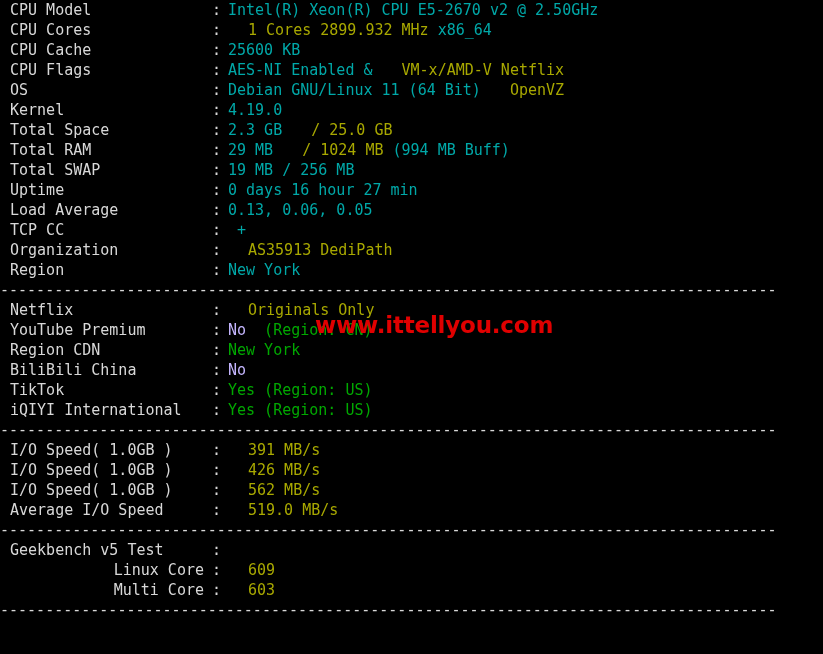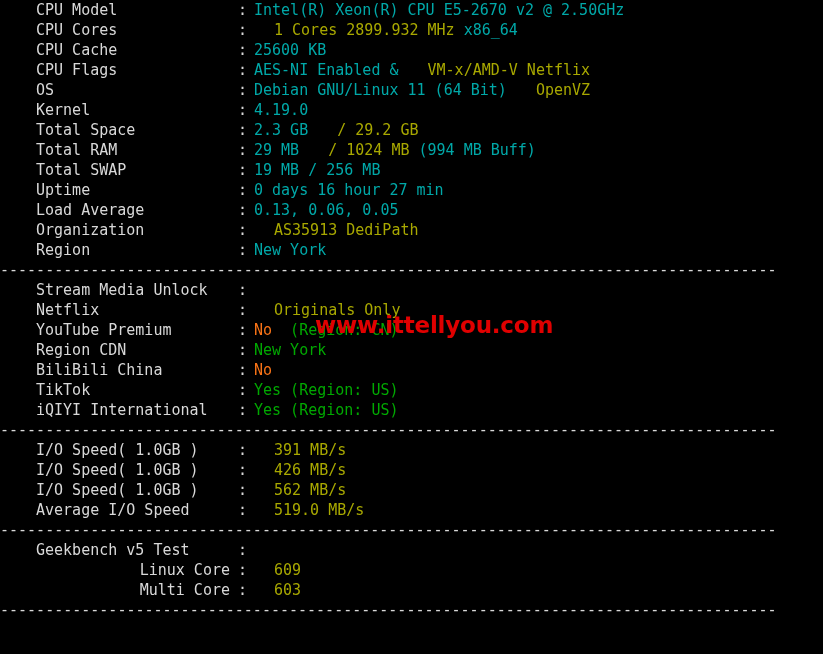--- a/index.html
+++ b/index.html
@@ -27,21 +27,20 @@
     width: 823px;
     height: 654px;
     padding: 0;
   }
 
   .row {
     height: 20px;
     line-height: 20px;
     white-space: pre;
     display: block;
-    padding-left: 26px;
   }
 
   .label {
     display: inline-block;
     width: 212px;
     padding-left: 10px;
     box-sizing: border-box;
     color: #d8d8d8;
     white-space: pre;
   }
@@ -57,21 +56,21 @@
     color: #d8d8d8;
   }
 
   .val {
     white-space: pre;
   }
 
   .c-cyan   { color: #00a8a8; }
   .c-yellow { color: #a8a800; margin-left: 20px; }
   .c-green  { color: #00a800; }
-  .c-red    { color: #f97316; }
+  .c-red    { color: #c4b5fd; }
 
   .sep {
     height: 20px;
     line-height: 20px;
     white-space: pre;
     overflow: hidden;
     color: #d8d8d8;
     letter-spacing: 0;
     display: block;
   }
@@ -95,33 +94,33 @@
 
 <div class="term">
 
   <div class="section">
       <div class="row"><span class="label">CPU Model</span><span class="colon">:</span><span class="val"><span class="c-cyan">Intel(R) Xeon(R) CPU E5-2670 v2 @ 2.50GHz</span></span></div>
       <div class="row"><span class="label">CPU Cores</span><span class="colon">:</span><span class="val"><span class="c-yellow">1 Cores 2899.932 MHz </span><span class="c-cyan">x86_64</span></span></div>
       <div class="row"><span class="label">CPU Cache</span><span class="colon">:</span><span class="val"><span class="c-cyan">25600 KB</span></span></div>
       <div class="row"><span class="label">CPU Flags</span><span class="colon">:</span><span class="val"><span class="c-cyan">AES-NI Enabled</span><span class="c-cyan"> &amp; </span><span class="c-yellow">VM-x/AMD-V Netflix</span></span></div>
       <div class="row"><span class="label">OS</span><span class="colon">:</span><span class="val"><span class="c-cyan">Debian GNU/Linux 11 (64 Bit) </span><span class="c-yellow">OpenVZ</span></span></div>
       <div class="row"><span class="label">Kernel</span><span class="colon">:</span><span class="val"><span class="c-cyan">4.19.0</span></span></div>
-      <div class="row"><span class="label">Total Space</span><span class="colon">:</span><span class="val"><span class="c-cyan">2.3 GB </span><span class="c-yellow">/ 29.2 GB</span></span></div>
+      <div class="row"><span class="label">Total Space</span><span class="colon">:</span><span class="val"><span class="c-cyan">2.3 GB </span><span class="c-yellow">/ 25.0 GB</span></span></div>
       <div class="row"><span class="label">Total RAM</span><span class="colon">:</span><span class="val"><span class="c-cyan">29 MB </span><span class="c-yellow">/ 1024 MB </span><span class="c-cyan">(994 MB Buff)</span></span></div>
       <div class="row"><span class="label">Total SWAP</span><span class="colon">:</span><span class="val"><span class="c-cyan">19 MB / 256 MB</span></span></div>
       <div class="row"><span class="label">Uptime</span><span class="colon">:</span><span class="val"><span class="c-cyan">0 days 16 hour 27 min</span></span></div>
       <div class="row"><span class="label">Load Average</span><span class="colon">:</span><span class="val"><span class="c-cyan">0.13, 0.06, 0.05</span></span></div>
+      <div class="row"><span class="label">TCP CC</span><span class="colon">:</span><span class="val"><span class="c-cyan"> +</span></span></div>
       <div class="row"><span class="label">Organization</span><span class="colon">:</span><span class="val"><span class="c-yellow">AS35913 DediPath</span></span></div>
       <div class="row"><span class="label">Region</span><span class="colon">:</span><span class="val"><span class="c-cyan">New York</span></span></div>
     </div>
 
   <div class="sep"><span>--------------------------------------------------------------------------------------</span></div>
 
   <div class="section">
-      <div class="row"><span class="label">Stream Media Unlock</span><span class="colon">:</span><span class="val"></span></div>
       <div class="row"><span class="label">Netflix</span><span class="colon">:</span><span class="val"><span class="c-yellow">Originals Only</span></span></div>
       <div class="row"><span class="label">YouTube Premium</span><span class="colon">:</span><span class="val"><span class="c-red">No</span><span class="c-green">  (Region: CN)</span></span></div>
       <div class="row"><span class="label">Region CDN</span><span class="colon">:</span><span class="val"><span class="c-green">New York</span></span></div>
       <div class="row"><span class="label">BiliBili China</span><span class="colon">:</span><span class="val"><span class="c-red">No</span></span></div>
       <div class="row"><span class="label">TikTok</span><span class="colon">:</span><span class="val"><span class="c-green">Yes (Region: US)</span></span></div>
       <div class="row"><span class="label">iQIYI International</span><span class="colon">:</span><span class="val"><span class="c-green">Yes (Region: US)</span></span></div>
     </div>
 
   <div class="sep"><span>--------------------------------------------------------------------------------------</span></div>
 

